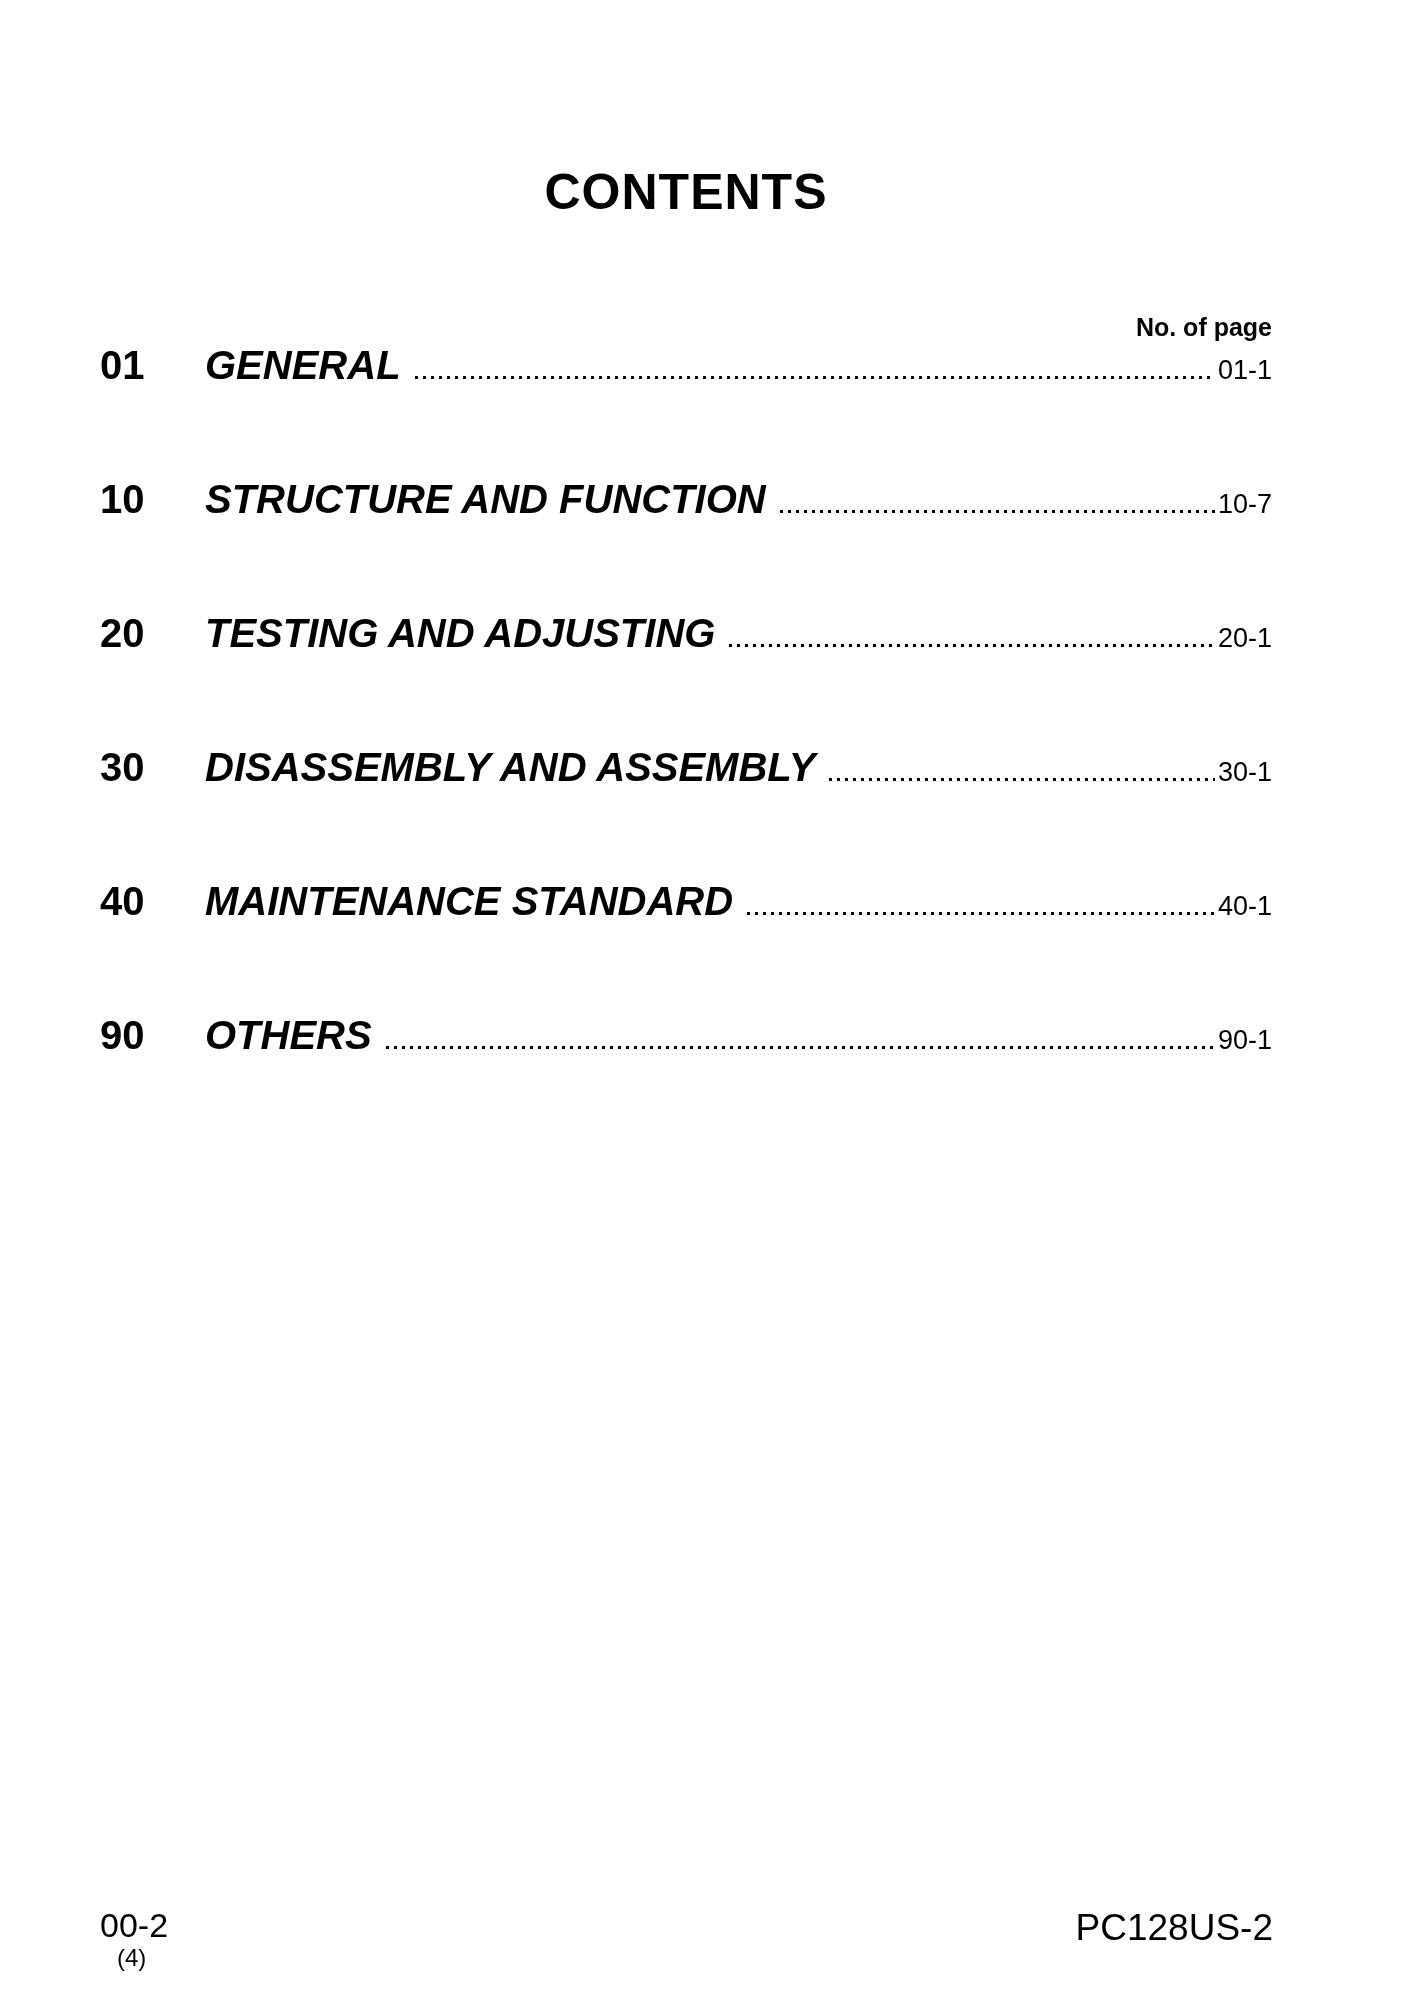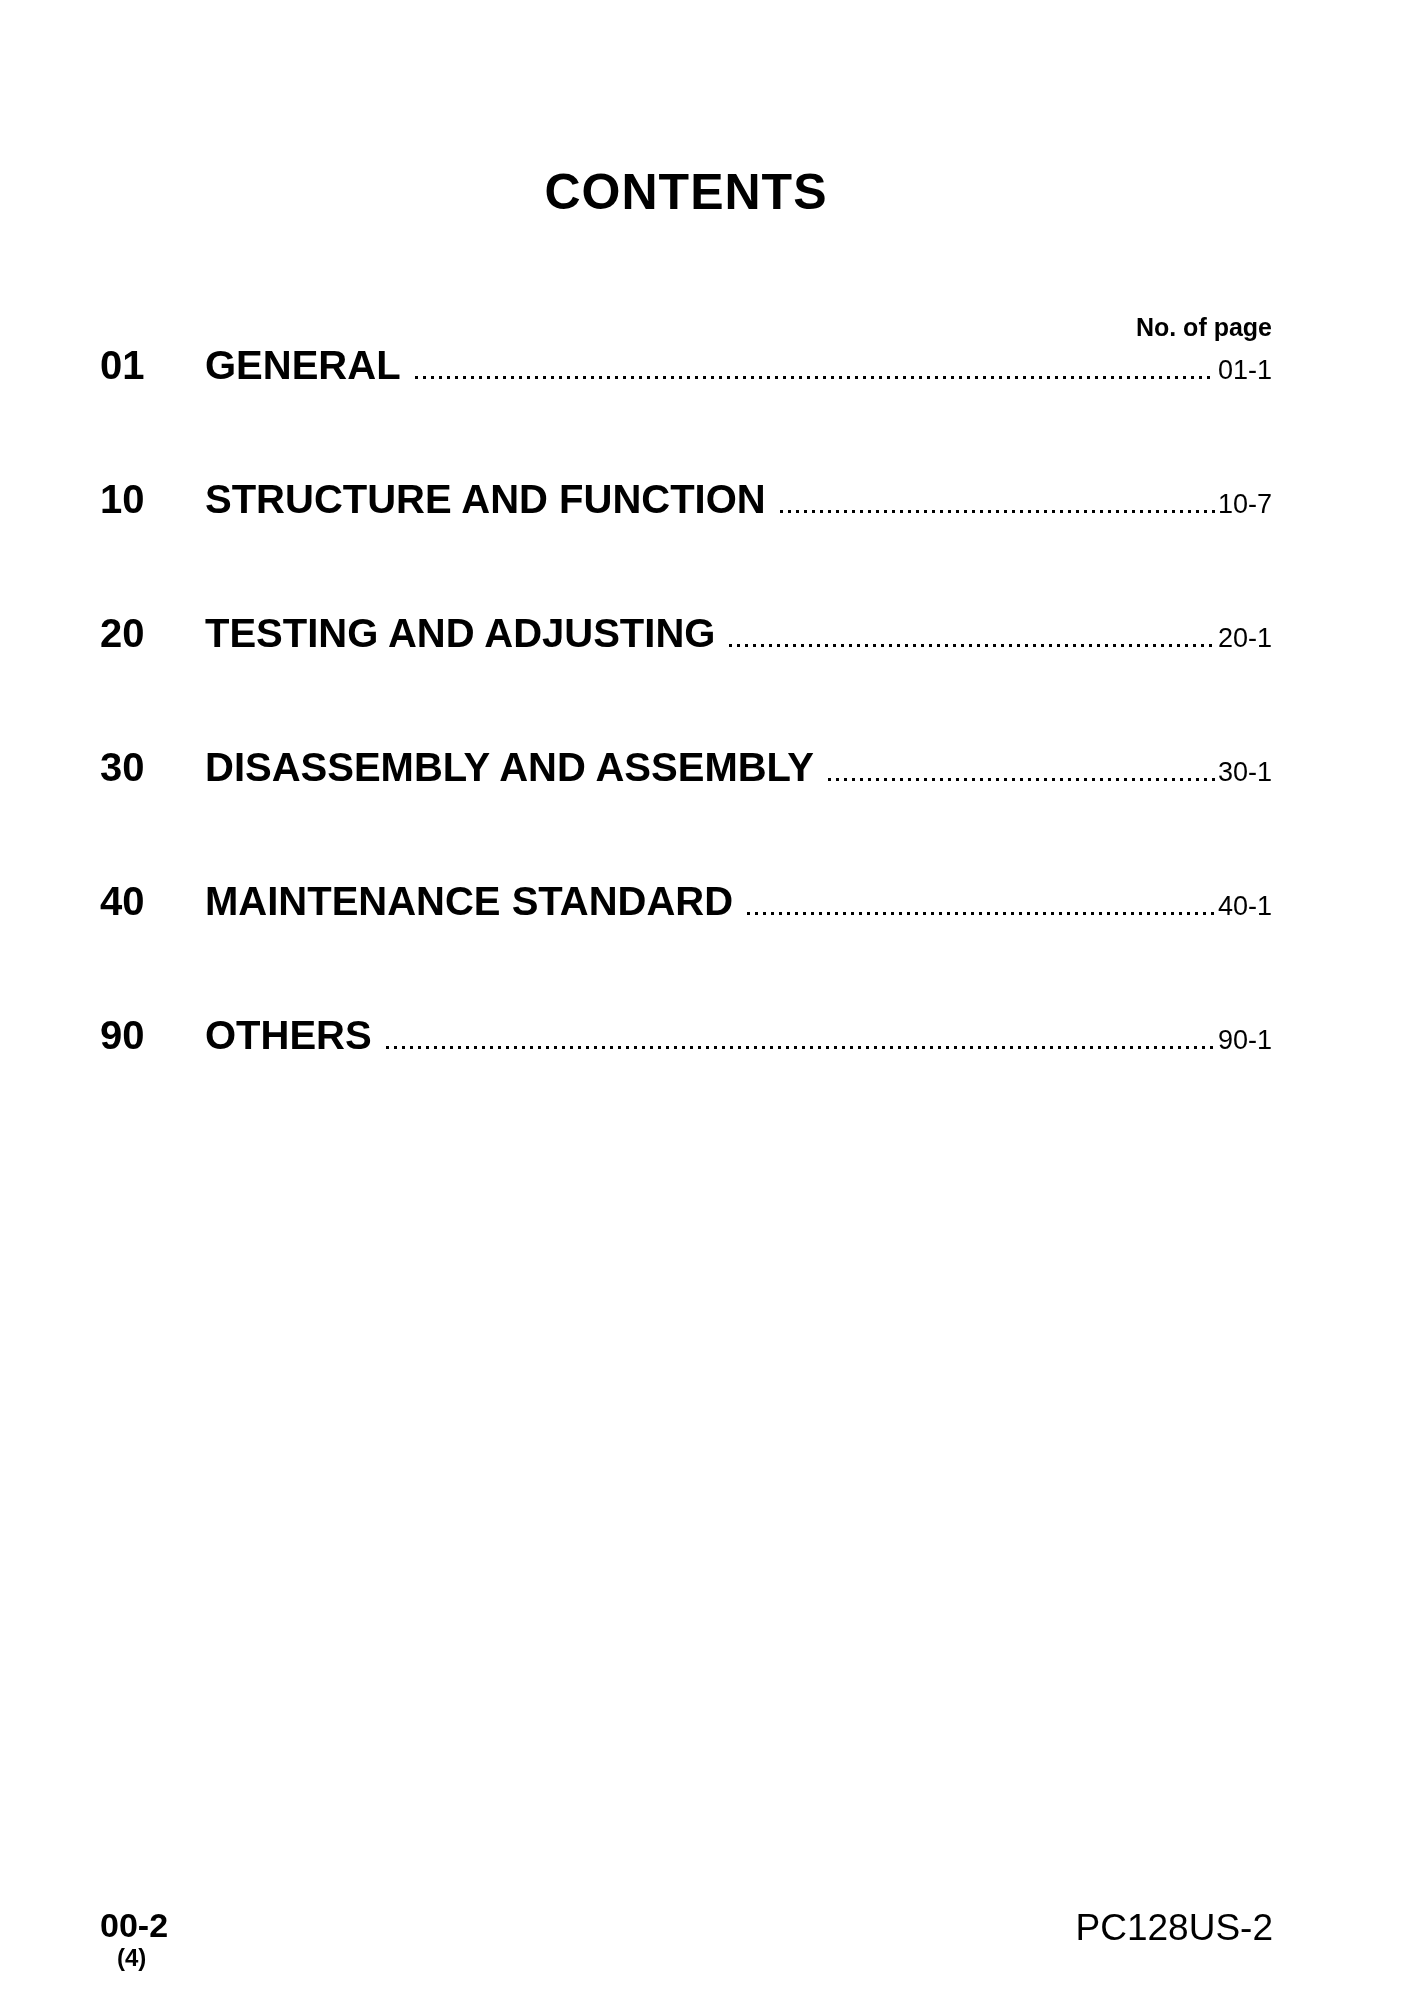--- a/index.html
+++ b/index.html
@@ -50,20 +50,21 @@
   }
   .toc-row + .toc-row {
     margin-top: 88px;
   }
   .sec-num {
     flex: 0 0 105px;
     width: 105px;
   }
   .sec-title {
     flex: 0 0 auto;
+    font-style: italic;
   }
   .leader {
     flex: 1 1 auto;
     height: 3px;
     margin: 0 3px 9px 14px;
     background: repeating-linear-gradient(
       to right,
       #000 0px, #000 2.6px,
       transparent 2.6px, transparent 8px
     );
@@ -75,21 +76,21 @@
     font-weight: 400;
     margin-bottom: 2px;
     text-align: right;
   }
   .footer-left {
     position: absolute;
     left: 100px;
     top: 1905px;
     font-size: 34px;
     line-height: 40px;
-    font-weight: 700;
+    font-weight: 400;
   }
   .footer-edition {
     font-size: 24px;
     line-height: 26px;
     margin-left: 17px;
   }
   .footer-right {
     position: absolute;
     right: 146px;
     top: 1912px;

